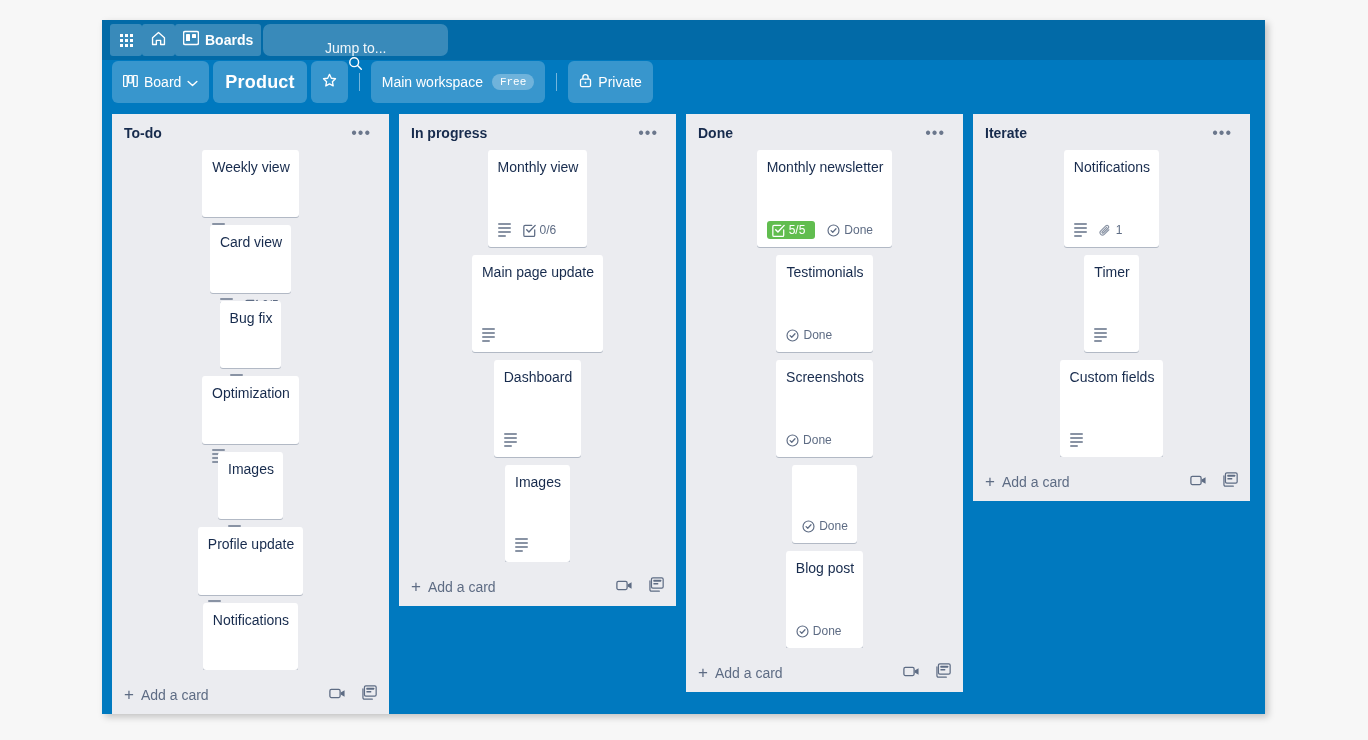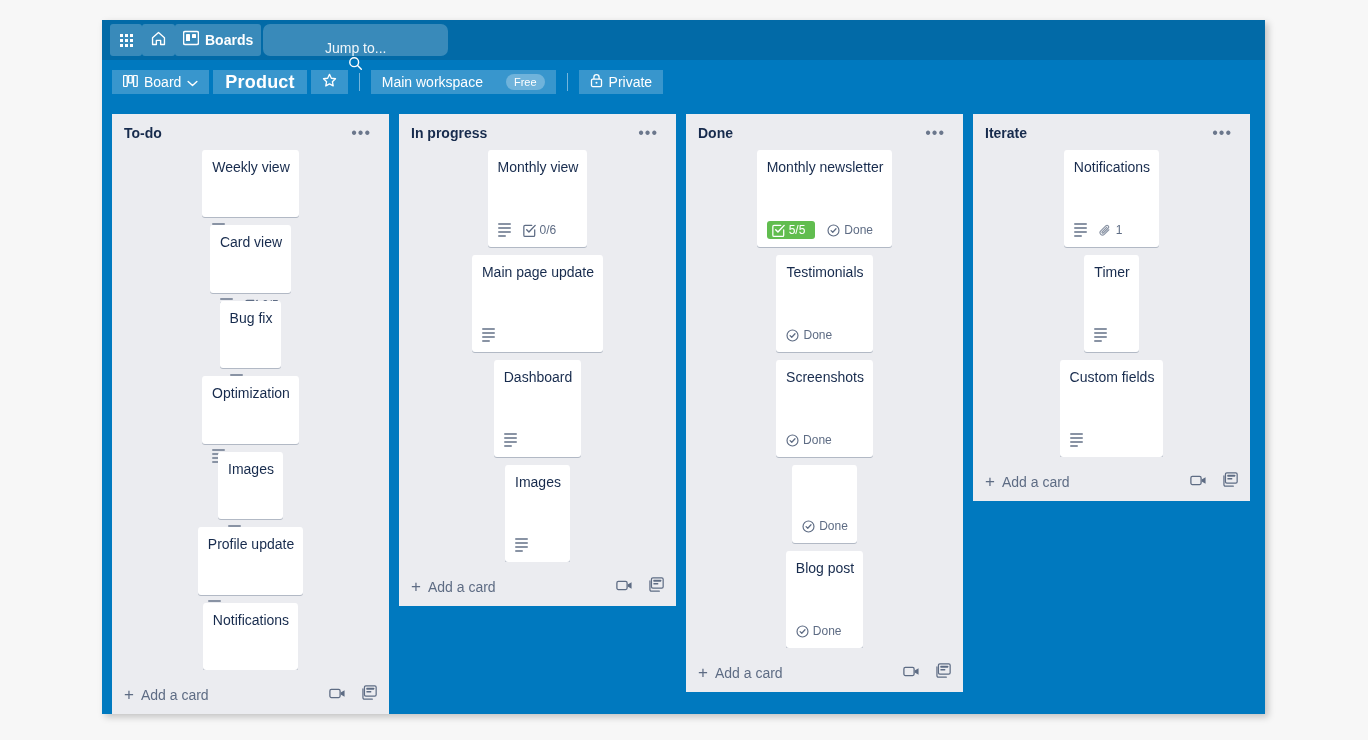--- a/index.html
+++ b/index.html
@@ -90,23 +90,23 @@
     height: 44px;
     background: #0079bf;
     display: flex;
     align-items: center;
     padding: 0 10px;
     gap: 4px;
     flex: 0 0 44px;
   }
 
   .bh-btn {
-    height: 24px;
+    height: 42px;
     background: rgba(255,255,255,0.22);
-    border-radius: 0;
+    border-radius: 6px;
     display: flex;
     align-items: center;
     gap: 6px;
     padding: 0 11px;
     color: #fff;
     font-size: 14px;
     cursor: pointer;
     white-space: nowrap;
   }
 
@@ -123,21 +123,22 @@
     background: rgba(255,255,255,0.45);
     margin: 0 7px;
   }
 
   #free-badge {
     font-size: 11px;
     background: rgba(255,255,255,0.28);
     border-radius: 9px;
     padding: 2px 8px;
     color: #fff;
-    margin-left: 17px;
+    margin-left: 3px;
+    font-family: Liberation Mono, monospace;
   }
 
   
   #board-canvas {
     flex: 1;
     display: flex;
     align-items: flex-start;
     gap: 10px;
     padding: 10px 10px 0 10px;
     overflow-x: auto;

